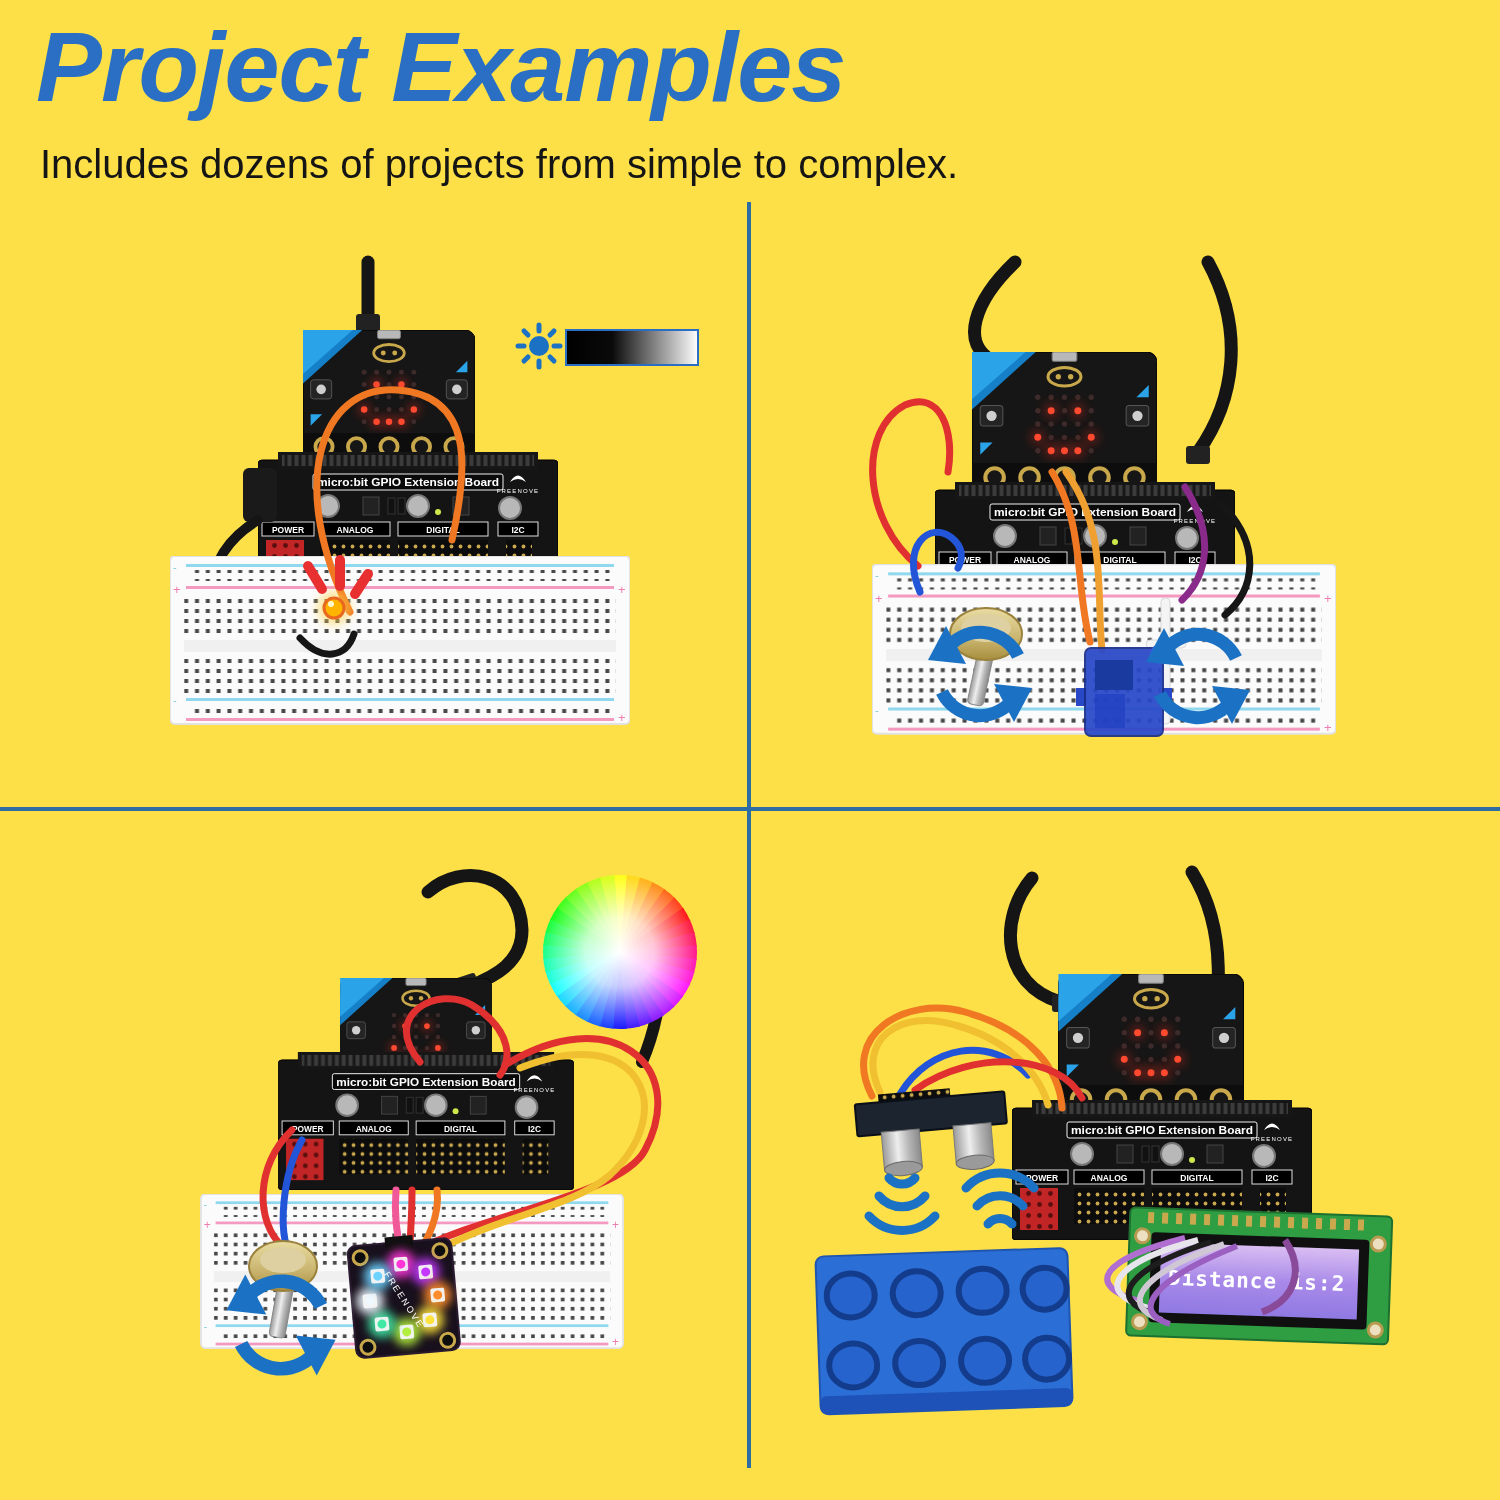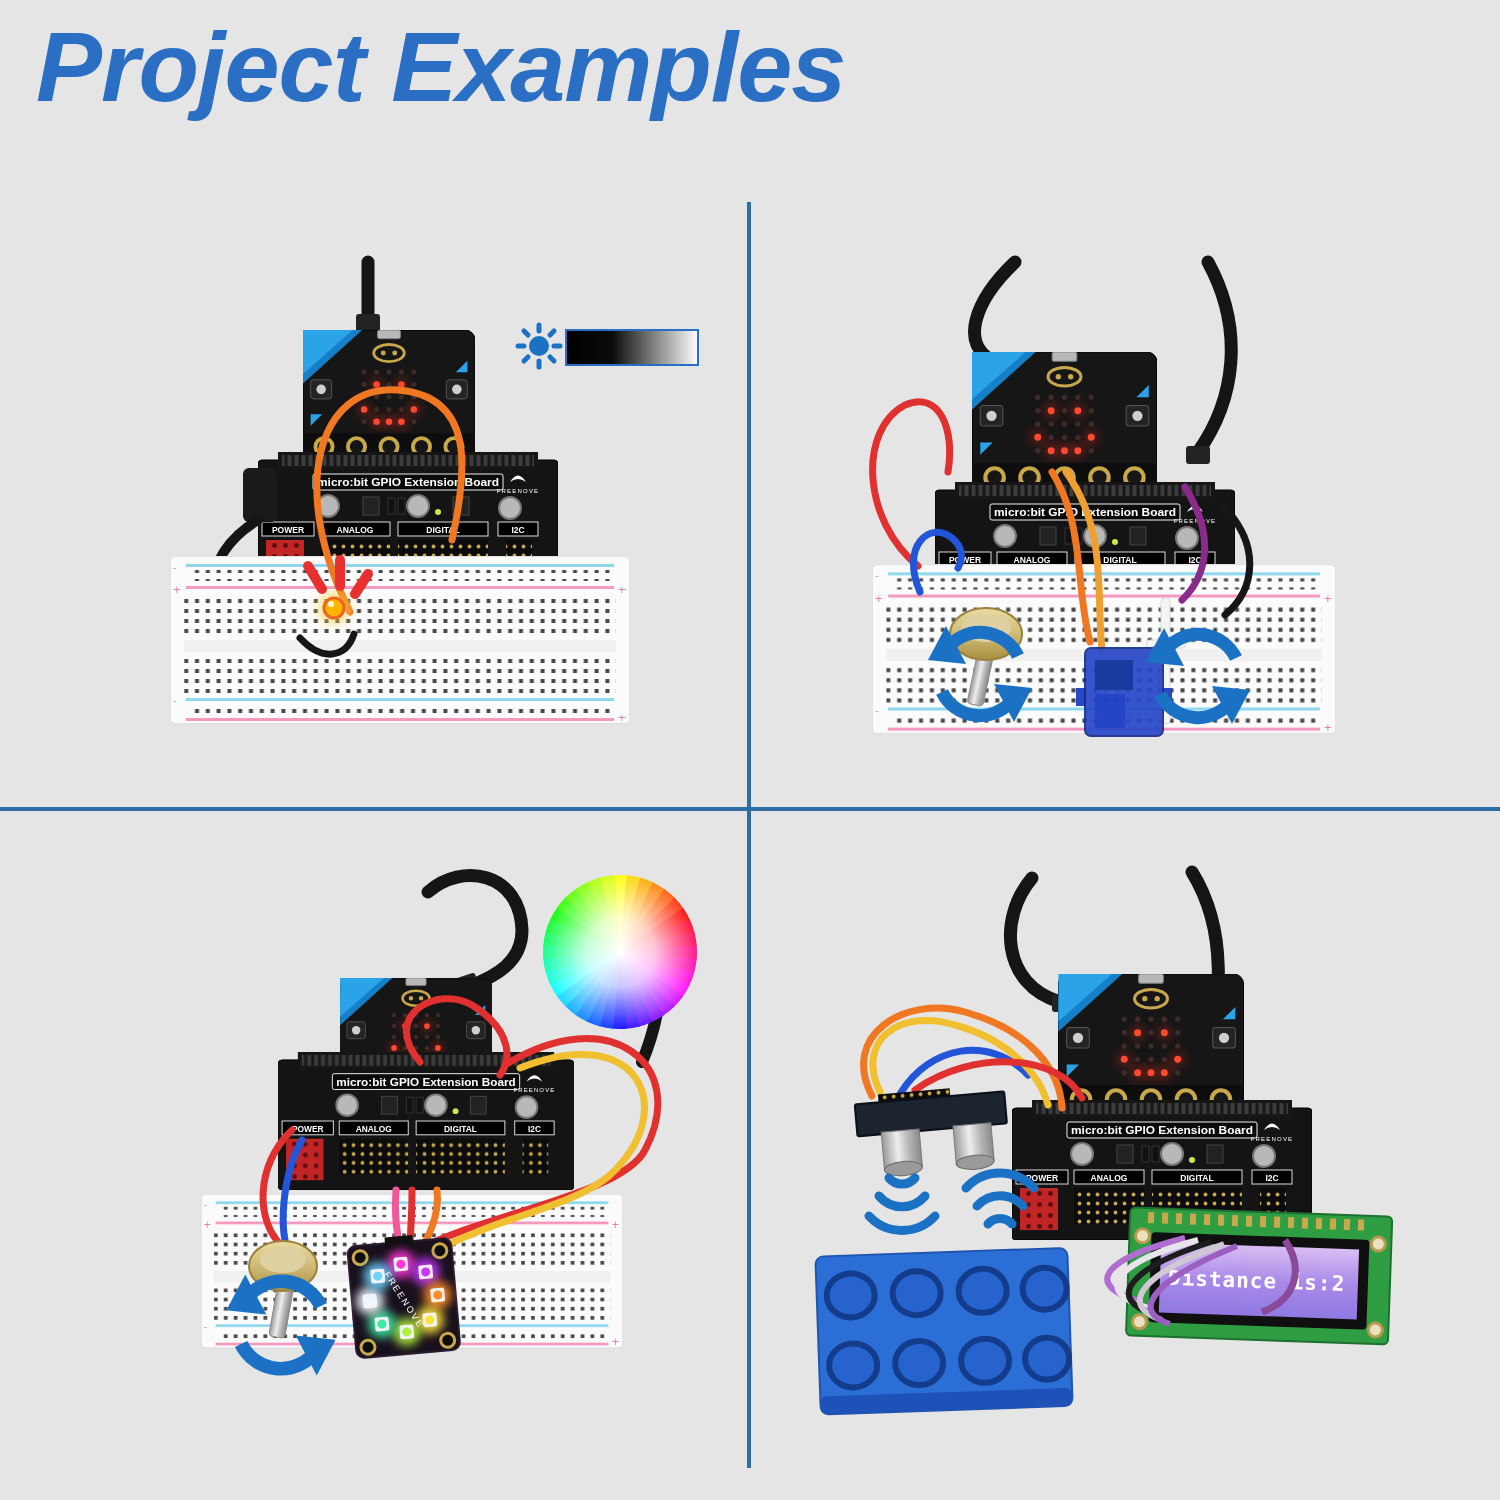--- a/index.html
+++ b/index.html
@@ -1,33 +1,34 @@
 <!DOCTYPE html>
 <html><head>
 <meta charset="utf-8">
 <style>
   html,body{margin:0;padding:0;background:#fff;}
-  .page{position:relative;width:1500px;height:1500px;background:#e5e5e5;overflow:hidden;
+  .page{position:relative;width:1500px;height:1500px;background:#fde047;overflow:hidden;
         font-family:"Liberation Sans",sans-serif;}
   .title{position:absolute;left:36px;top:10px;font-size:99px;font-weight:bold;font-style:italic;
          color:#2b6fc4;letter-spacing:-1px;white-space:nowrap;}
   .subtitle{position:absolute;left:40px;top:142px;font-size:40px;color:#151515;white-space:nowrap;}
   .divider-v{position:absolute;left:747px;top:202px;width:4px;height:1266px;background:#2e6da4;}
   .divider-h{position:absolute;left:0;top:807px;width:1500px;height:4px;background:#2e6da4;}
   svg.scene{position:absolute;left:0;top:0;}
   svg text{font-family:"Liberation Sans",sans-serif;}
   .wire{fill:none;stroke-linecap:round;}
   .lcd-text{font-family:"DejaVu Sans Mono",monospace;font-weight:bold;}
 </style>
 </head>
 <body>
 
 <div class="page">
 
   <div class="title">Project Examples</div>
+  <div class="subtitle">Includes dozens of projects from simple to complex.</div>
   <div class="divider-v"></div>
   <div class="divider-h"></div>
 
   <svg class="scene" width="1500" height="1500" viewBox="0 0 1500 1500">
     <defs>
       <linearGradient id="grad-bright" x1="0" y1="0" x2="1" y2="0">
         <stop offset="0" stop-color="#000000"></stop>
           <stop offset="0.35" stop-color="#0a0a0a"></stop>
         <stop offset="1" stop-color="#ffffff"></stop>
       </linearGradient>

